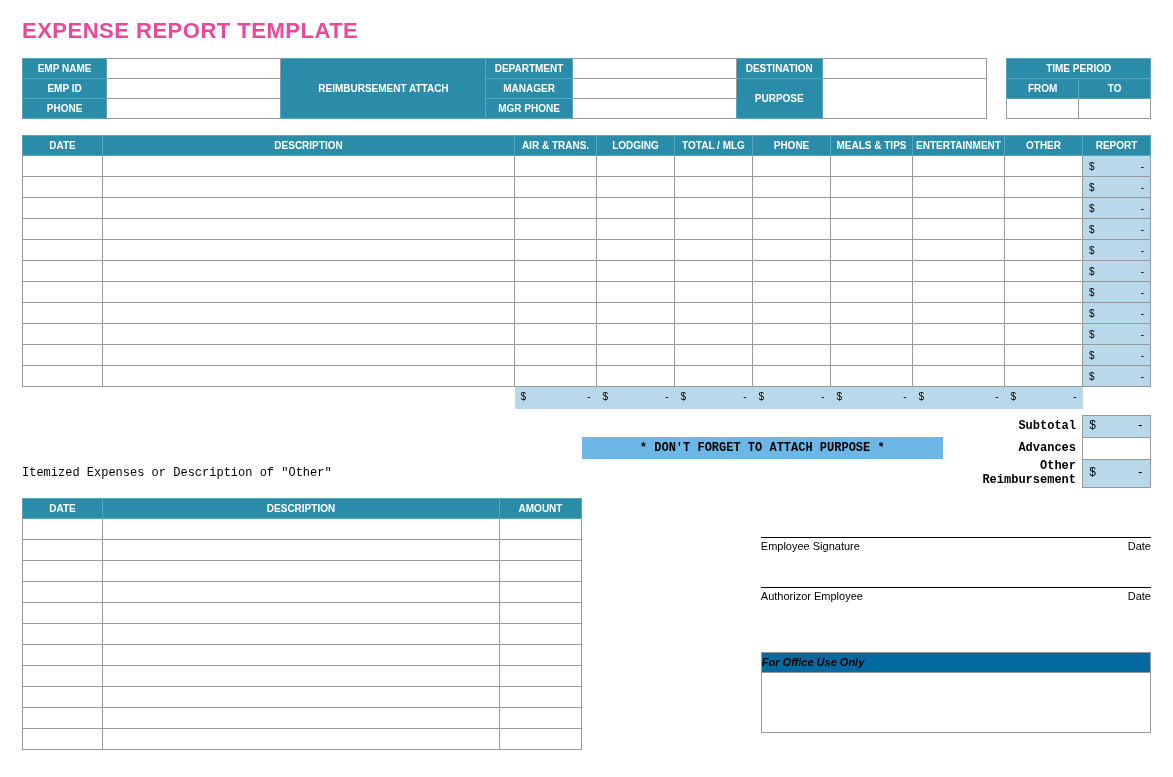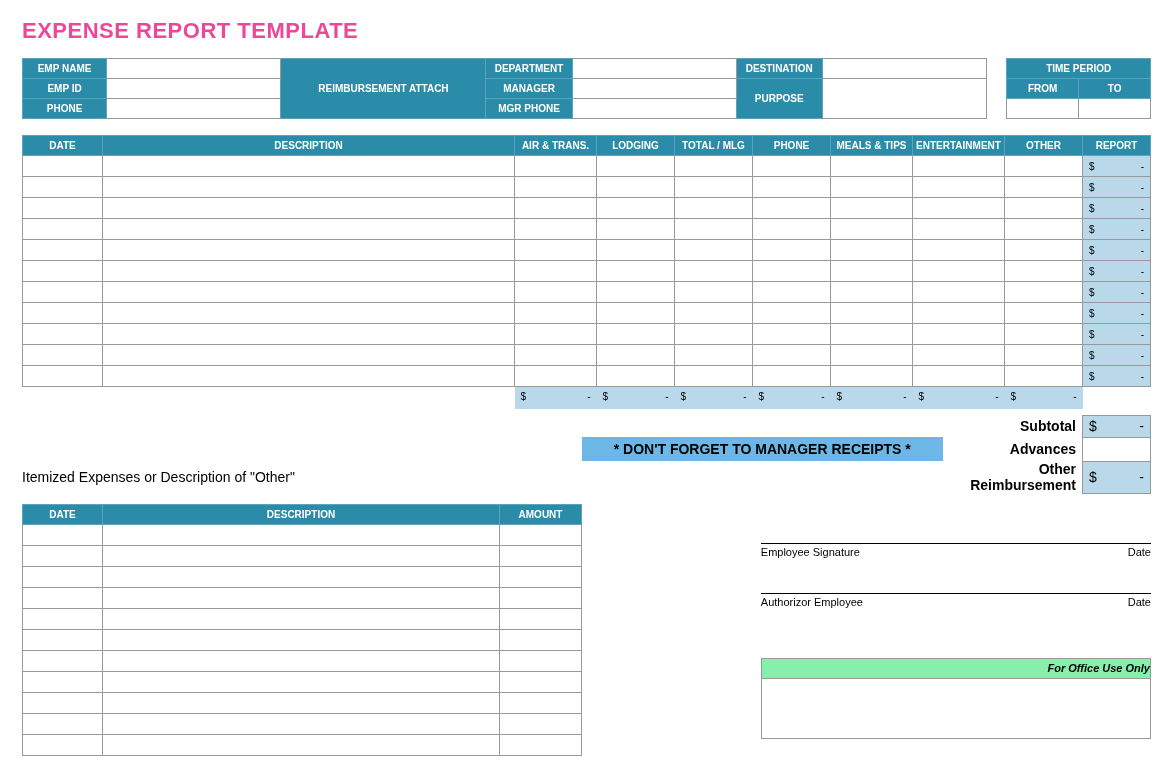--- a/index.html
+++ b/index.html
@@ -72,21 +72,21 @@
     height: 22px;
     position: relative;
     font-size: 10px;
   }
   .sumrow td .s { position: absolute; left: 6px; top: 4px; }
   .sumrow td .d { position: absolute; right: 6px; top: 4px; }
   .sumrow td.blank { background: transparent; }
 
   
   .subblock { width: 100%; margin-top: 6px; }
-  .subblock td { height: 22px; font-size: 14px; }
+  .subblock td { height: 22px; font-size: 12px; font-family: Liberation Mono, monospace; }
   .subblock .lbl { text-align: right; padding-right: 6px; font-weight: 700; }
   .subblock .amt {
     background: #b9d9eb;
     border: 1px solid #999;
     width: 68px;
     position: relative;
     padding: 0 6px;
   }
   .subblock .amt .s { float: left; }
   .subblock .amt .d { float: right; }
@@ -130,26 +130,26 @@
     padding-top: 2px;
     font-size: 11px;
     height: 50px;
     vertical-align: top;
   }
   .sigline td.r { text-align: right; width: 60px; }
   .sigpad { height: 40px; }
 
   .office { width: 100%; margin-top: 14px; }
   .office th {
-    background: #86efac;
+    background: #0369a1;
     border: 1px solid #999;
     font-style: italic;
     font-weight: 700;
     font-size: 11px;
-    text-align: right;
+    text-align: left;
     height: 20px;
   }
   .office td {
     border: 1px solid #999;
     height: 60px;
     background: #fff;
   }
 </style>
 </head>
 <body>
@@ -396,21 +396,21 @@
     <td style="width:560px"></td>
     <td></td>
     <td class="lbl" style="width:140px">Subtotal</td>
     <td class="amt">
           <span class="s">$</span>
           <span class="d">-</span>
         </td>
   </tr>
   <tr>
     <td></td>
-    <td class="reminder">* DON'T FORGET TO MANAGER RECEIPTS *</td>
+    <td class="reminder">* DON'T FORGET TO ATTACH PURPOSE *</td>
     <td class="lbl">Advances</td>
     <td class="plain"></td>
   </tr>
   <tr>
     <td class="otherlbl">Itemized Expenses or Description of "Other"</td>
     <td></td>
     <td class="lbl">Other Reimbursement</td>
     <td class="amt">
           <span class="s">$</span>
           <span class="d">-</span>

